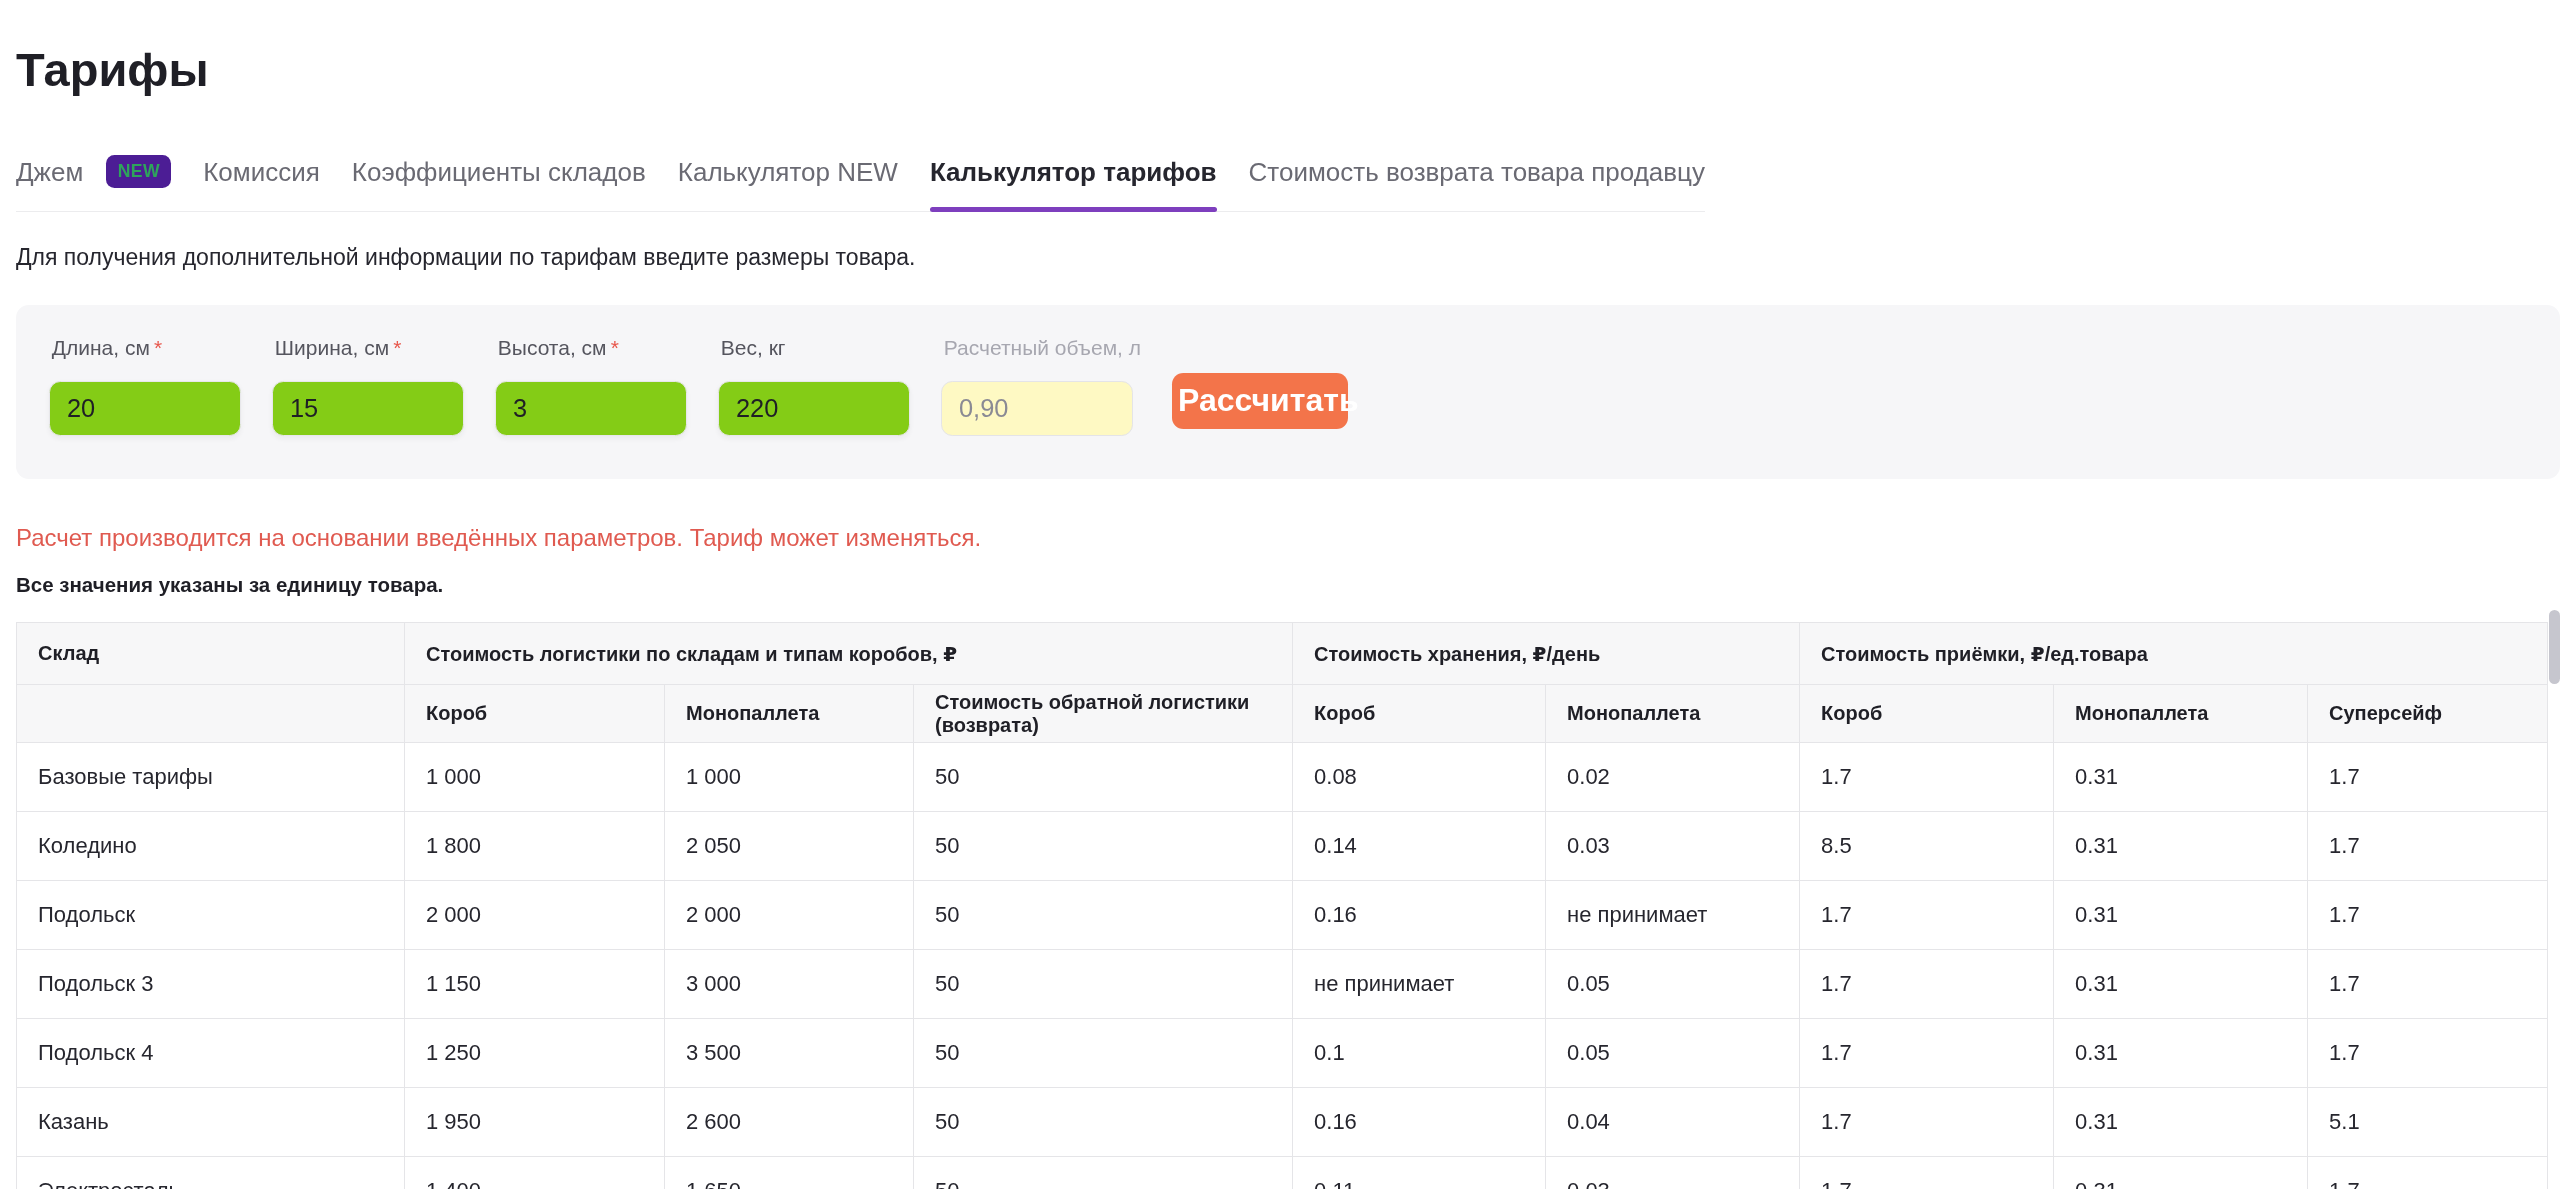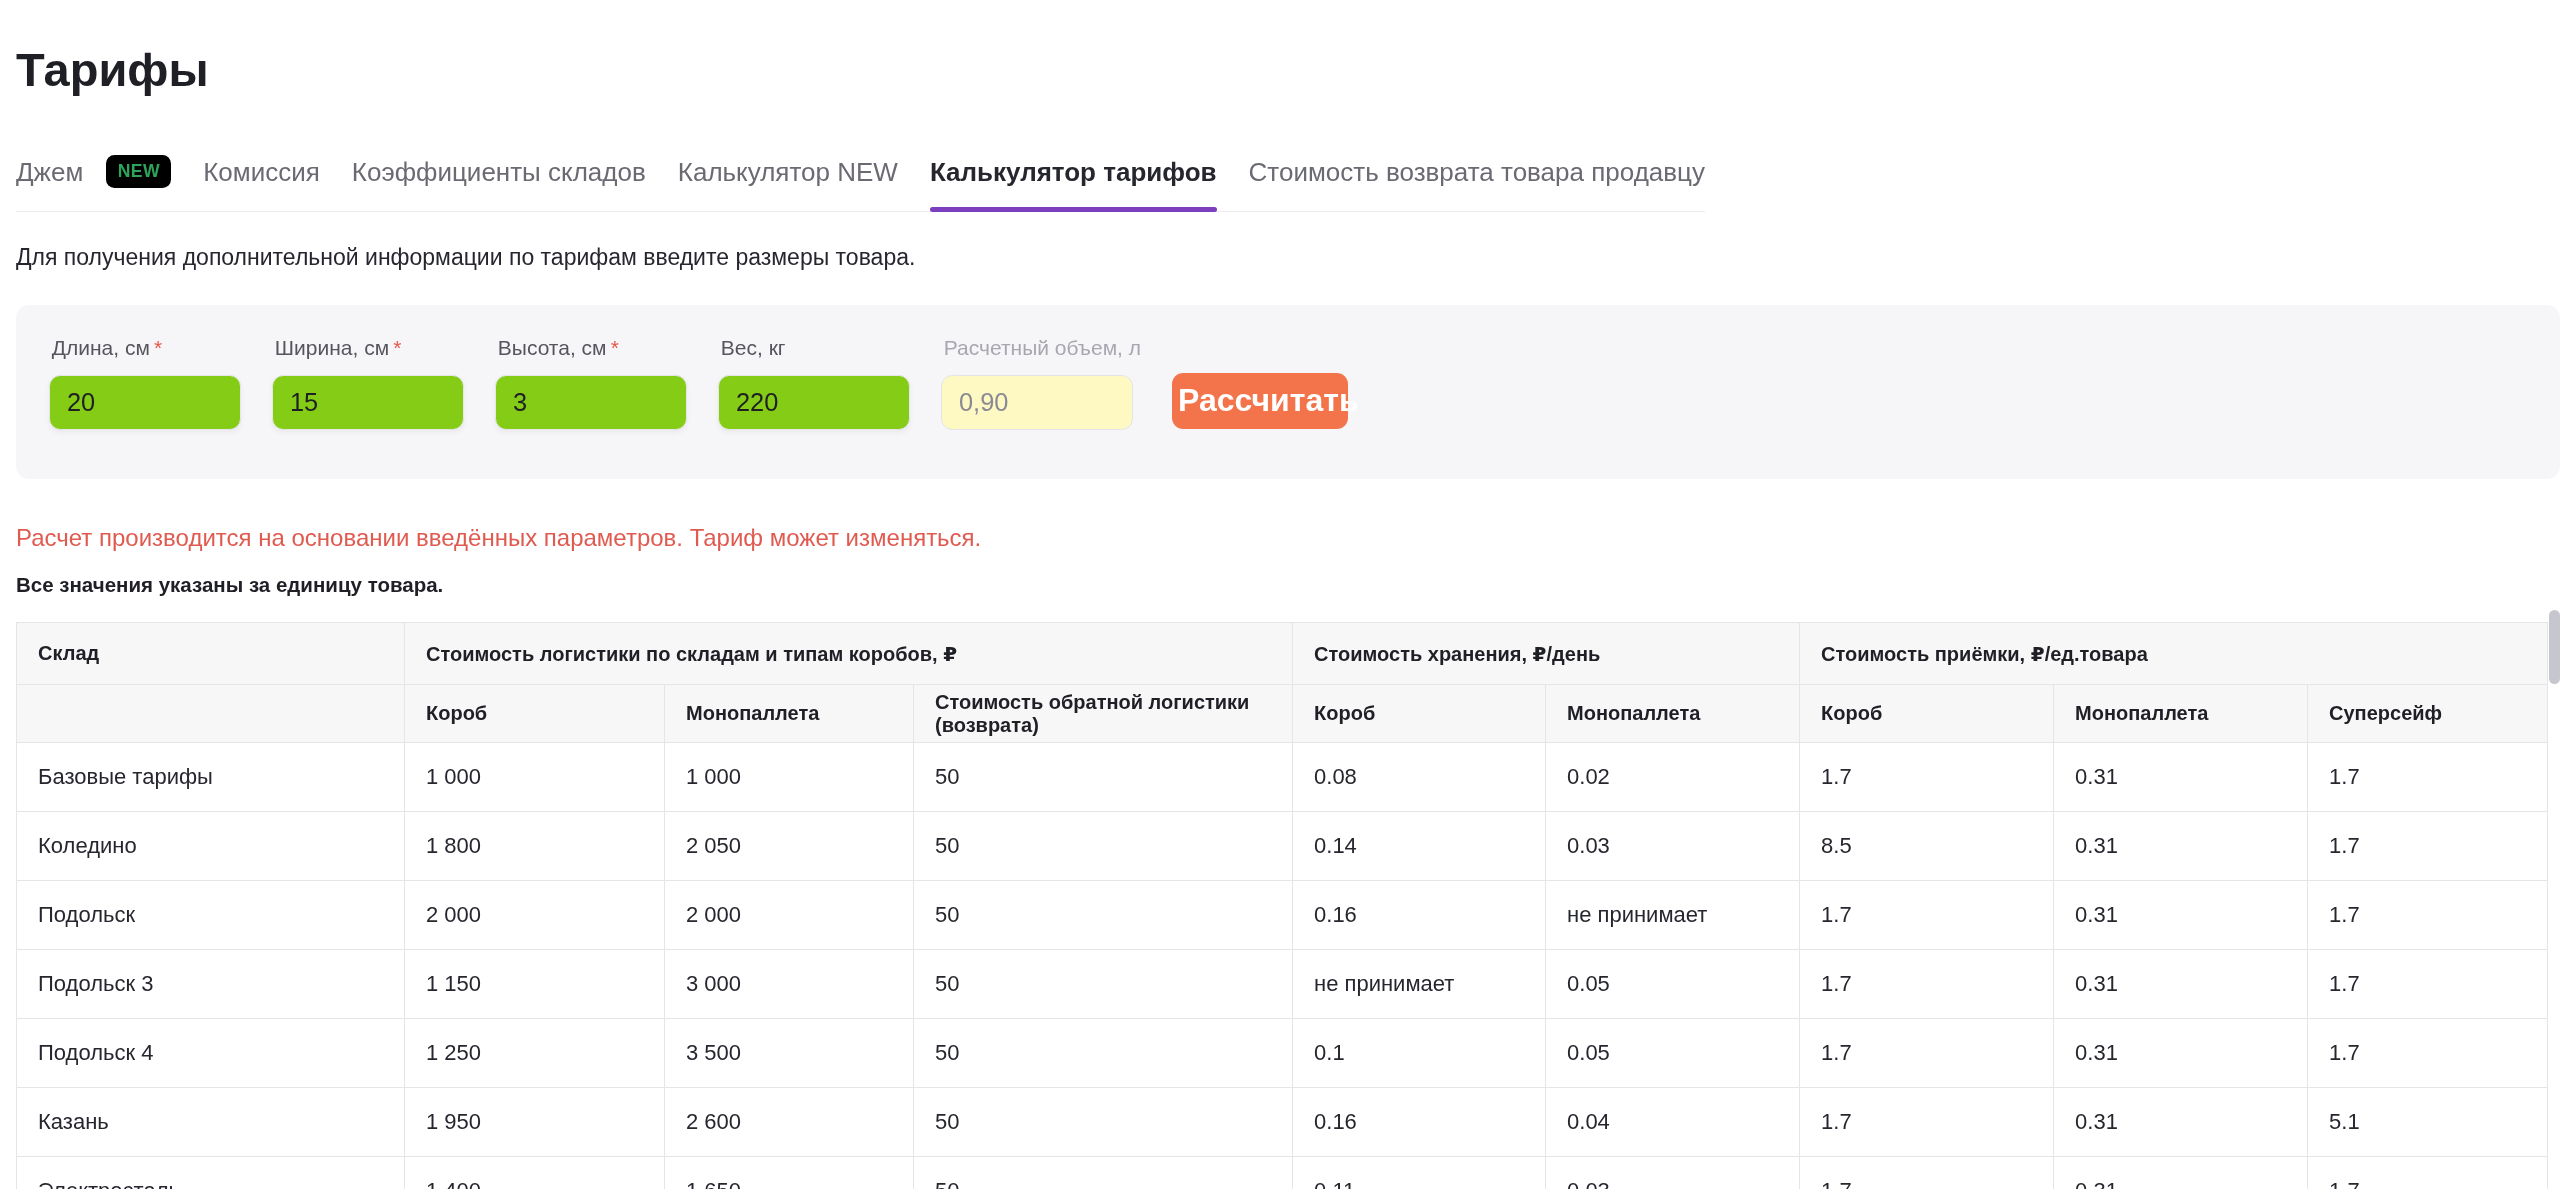--- a/index.html
+++ b/index.html
@@ -43,21 +43,21 @@
   .tab.active { color:#26262e; font-weight:700; }
   .tab.active::after {
     content:"";
     position:absolute;
     left:0; right:0; bottom:-1.4px;
     height:5px;
     background:#7e3fbe;
     border-radius:2.8px;
   }
   .badge {
-    background:#000000;
+    background:#4c1d95;
     color:#2ea45b;
     font-size:17.6px;
     font-weight:700;
     padding:6.3px 11.3px;
     border-radius:8.5px;
     letter-spacing:0.4px;
   }
   
   .intro { margin:32px 0 0 0; font-size:23px; color:#26262e; }
   
@@ -70,21 +70,21 @@
     box-sizing:border-box;
     padding:31px 0 0 33px;
     display:flex;
     align-items:flex-start;
     gap:31px;
   }
   .field { display:flex; flex-direction:column; }
   .field-label {
     font-size:21px;
     color:#55555e;
-    margin-bottom:15px;
+    margin-bottom:21px;
     padding-left:2.8px;
     white-space:nowrap;
   }
   .field.disabled .field-label { color:#a7a7b0; }
   .asterisk { color:#e8574c; margin-left:4.2px; }
   input.field-input {
     width:192px; height:55px;
     box-sizing:border-box;
     border:1.4px solid #e7e7ea;
     border-radius:11.3px;

